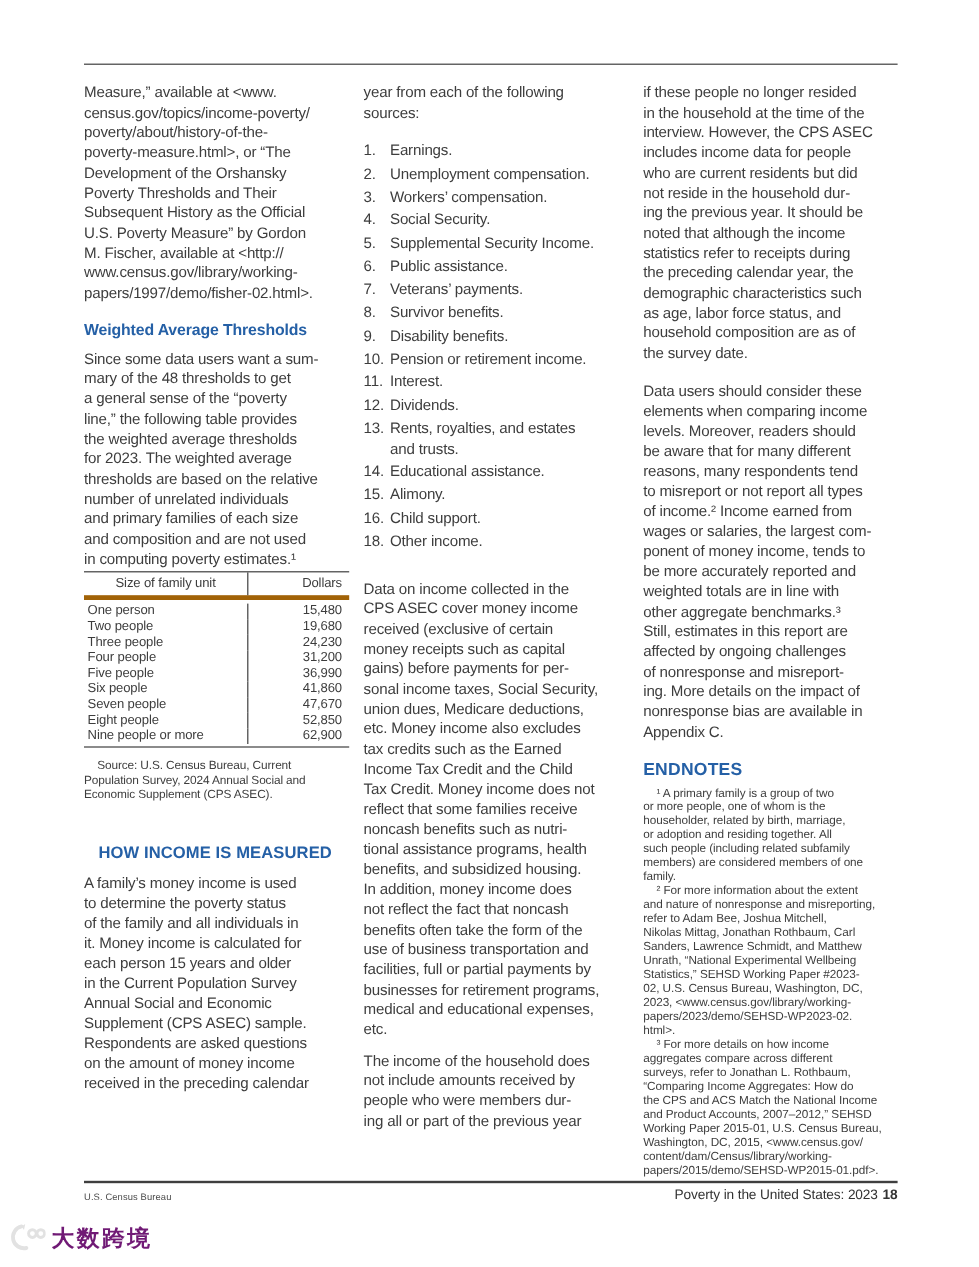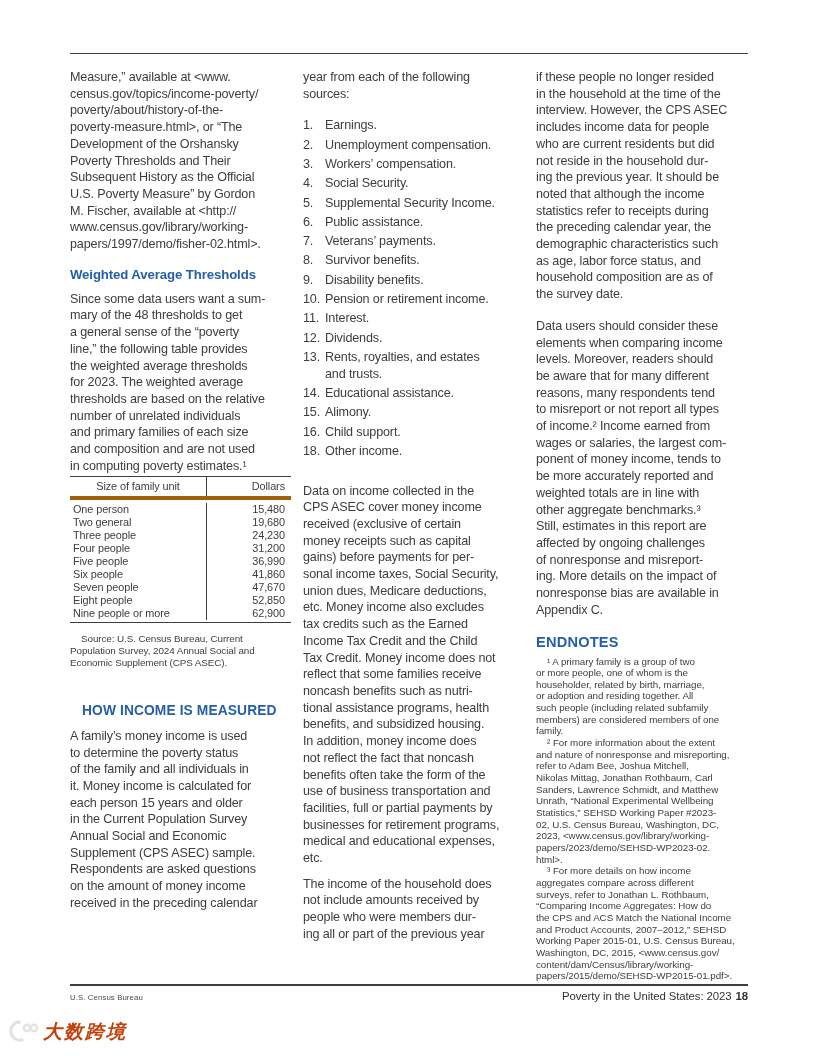--- a/index.html
+++ b/index.html
@@ -93,21 +93,21 @@
     position:absolute; left:70px; top:993px; font-size:7.8px; color:#4a4a4a; letter-spacing:0.1px;
   }
   .footer-right {
     position:absolute; right:68px; top:990px; font-size:11.4px; color:#333; letter-spacing:-0.1px;
   }
   .footer-right b { font-weight:bold; margin-left:4px; }
 
   
   .watermark {
     position:absolute; left:8px; top:1019px; display:flex; align-items:flex-start;
-    color:#c2410c; user-select:none;font-style:italic;
+    color:#701a75; user-select:none;
   }
   .watermark .wm-text { font-size:19px; font-weight:bold; letter-spacing:2px; margin-left:5px; }
 </style>
 </head>
 <body>
 
 <div class="top-rule"></div>
 
 <div class="col" id="col1">
   <div class="body-text">Measure,” available at &lt;www.
@@ -142,21 +142,21 @@
     <div class="pt-body">
       <div class="pt-row">
         <div class="lcell">
             <span>One person</span>
             <span class="leader"></span>
           </div>
         <div class="vcell">15,480</div>
       </div>
       <div class="pt-row">
         <div class="lcell">
-            <span>Two general</span>
+            <span>Two people</span>
             <span class="leader"></span>
           </div>
         <div class="vcell">19,680</div>
       </div>
       <div class="pt-row">
         <div class="lcell">
             <span>Three people</span>
             <span class="leader"></span>
           </div>
         <div class="vcell">24,230</div>

